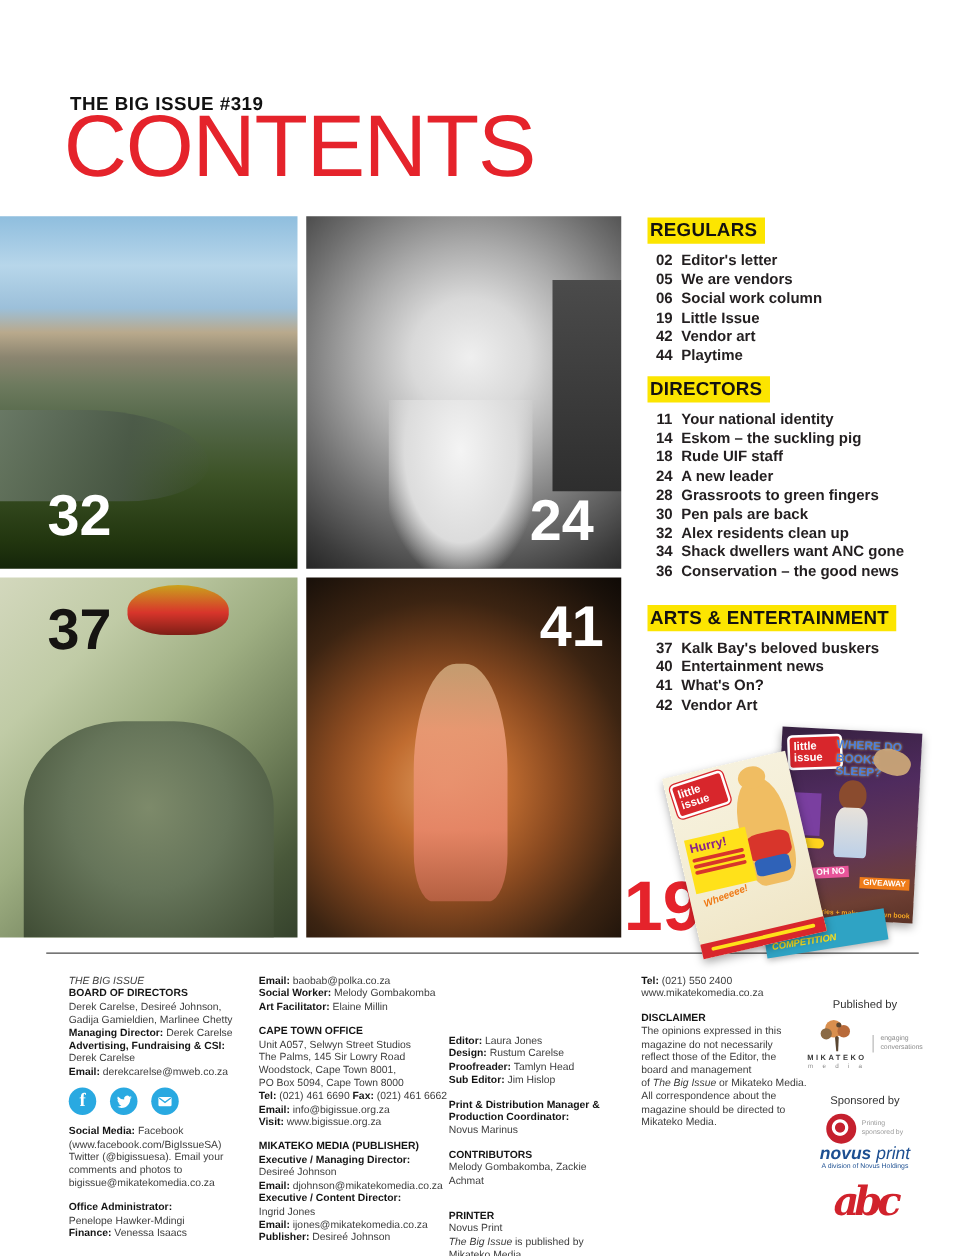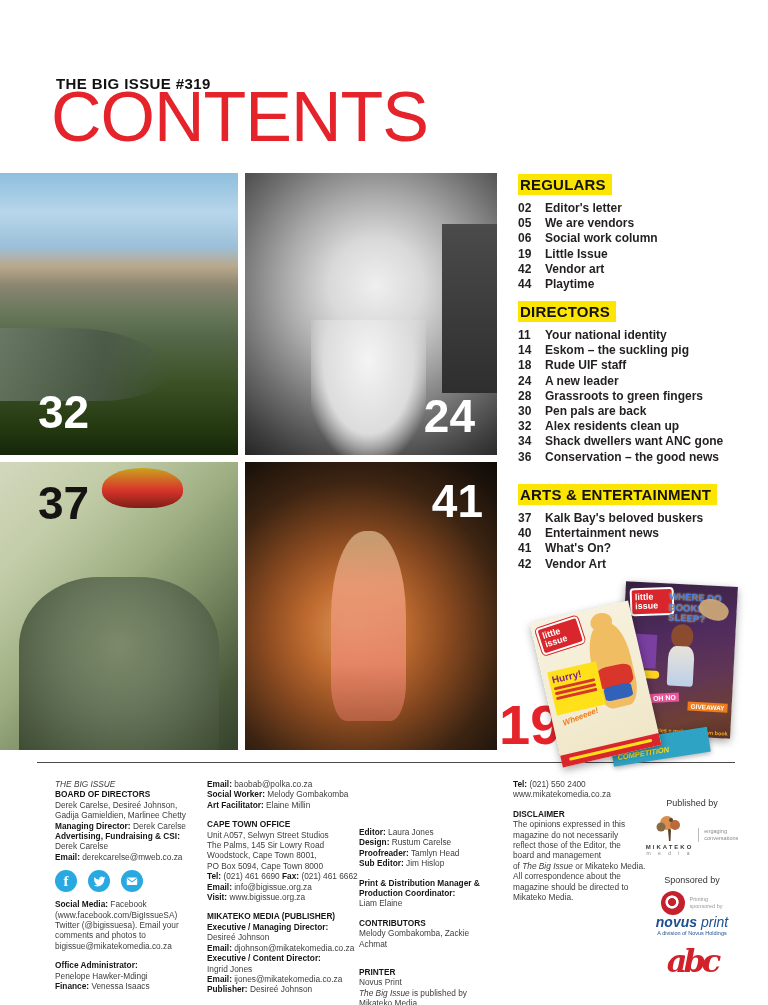--- a/index.html
+++ b/index.html
@@ -34,21 +34,21 @@
   #num-41{right:14px;top:16px;}
 
   
   .toc-section{position:absolute;left:505px;width:258px;margin-left:13px;}
   #sec-regulars{top:174px;}
   #sec-features{top:301px;}
   #sec-arts{top:484px;}
   .toc-head{margin:0 0 6px 0;}
   .toc-head span{display:inline-block;background:#fce500;color:#141210;font-weight:900;font-size:15px;letter-spacing:.2px;padding:2px 6px 2px 2px;}
   .toc-row{display:flex;line-height:15.2px;}
-  .toc-num{width:27px;font-weight:800;font-size:12px;flex:none;}
+  .toc-num{width:27px;font-weight:800;font-size:12px;flex:none;text-align:center;}
   .toc-title{font-weight:800;font-size:12px;}
 
   
   .big19{position:absolute;left:499px;top:697px;font-size:56px;line-height:1;font-weight:900;color:#e5232b;z-index:1;}
   .cover{position:absolute;box-shadow:0 3px 8px rgba(0,0,0,.35);}
   #cover-right{left:622px;top:584px;width:112px;height:152px;z-index:2;transform:rotate(3deg);
     background:linear-gradient(165deg,#35203f 0%,#4f2b5e 35%,#613655 62%,#6e3f33 85%,#5a3226 100%);}
   #cover-left{left:545px;top:610px;width:101px;height:148px;z-index:3;transform:rotate(-13deg);background:linear-gradient(170deg,#f7f2df 0%,#f3ecd2 60%,#efe4c4 100%);}
   .li-logo{position:absolute;left:5px;top:5px;background:#d8262c;border:2px solid #fff;border-radius:4px;color:#fff;font-weight:900;font-size:9px;line-height:9px;width:34px;padding:3px 3px;transform:rotate(-5deg);}
   #cover-left .li-logo{box-shadow:0 0 0 1px #d8262c;}
@@ -327,21 +327,21 @@
 
   <div class="fcol" id="fcol-3">
     <div>
         <div class="f-line"><span class="seg-b">Editor:</span><span class="seg-t"> Laura Jones</span></div>
         <div class="f-line"><span class="seg-b">Design:</span><span class="seg-t"> Rustum Carelse</span></div>
         <div class="f-line"><span class="seg-b">Proofreader:</span><span class="seg-t"> Tamlyn Head</span></div>
         <div class="f-line"><span class="seg-b">Sub Editor:</span><span class="seg-t"> Jim Hislop</span></div>
         <div class="f-gap"></div>
         <div class="f-line"><span class="seg-b">Print &amp; Distribution Manager &amp;</span></div>
         <div class="f-line"><span class="seg-b">Production Coordinator:</span></div>
-        <div class="f-line"><span class="seg-t">Liam Elaine</span></div>
+        <div class="f-line"><span class="seg-t">Novus Marinus</span></div>
         <div class="f-gap"></div>
         <div class="f-line"><span class="seg-b">CONTRIBUTORS</span></div>
         <div class="f-line"><span class="seg-t">Melody Gombakomba, Zackie</span></div>
         <div class="f-line"><span class="seg-t">Achmat</span></div>
         <div class="f-gap"></div>
         <div class="f-gap"></div>
         <div class="f-line"><span class="seg-b">PRINTER</span></div>
         <div class="f-line"><span class="seg-t">Novus Print</span></div>
         <div class="f-line"><span class="seg-i">The Big Issue</span><span class="seg-t"> is published by</span></div>
         <div class="f-line"><span class="seg-t">Mikateko Media</span></div>

